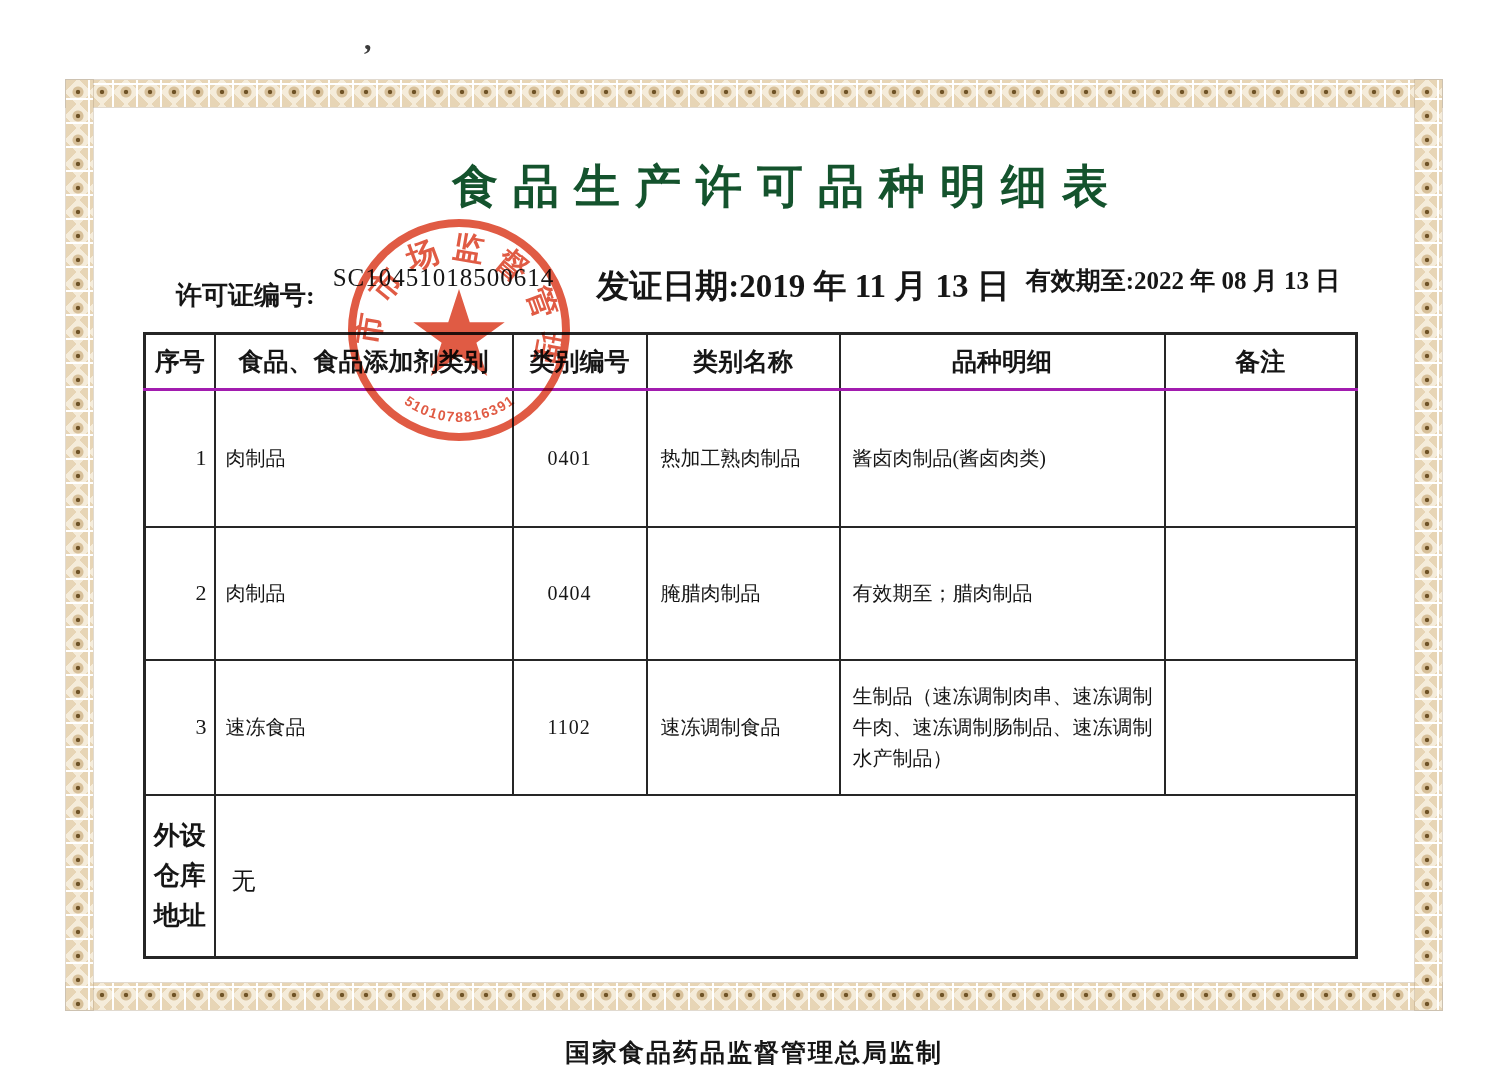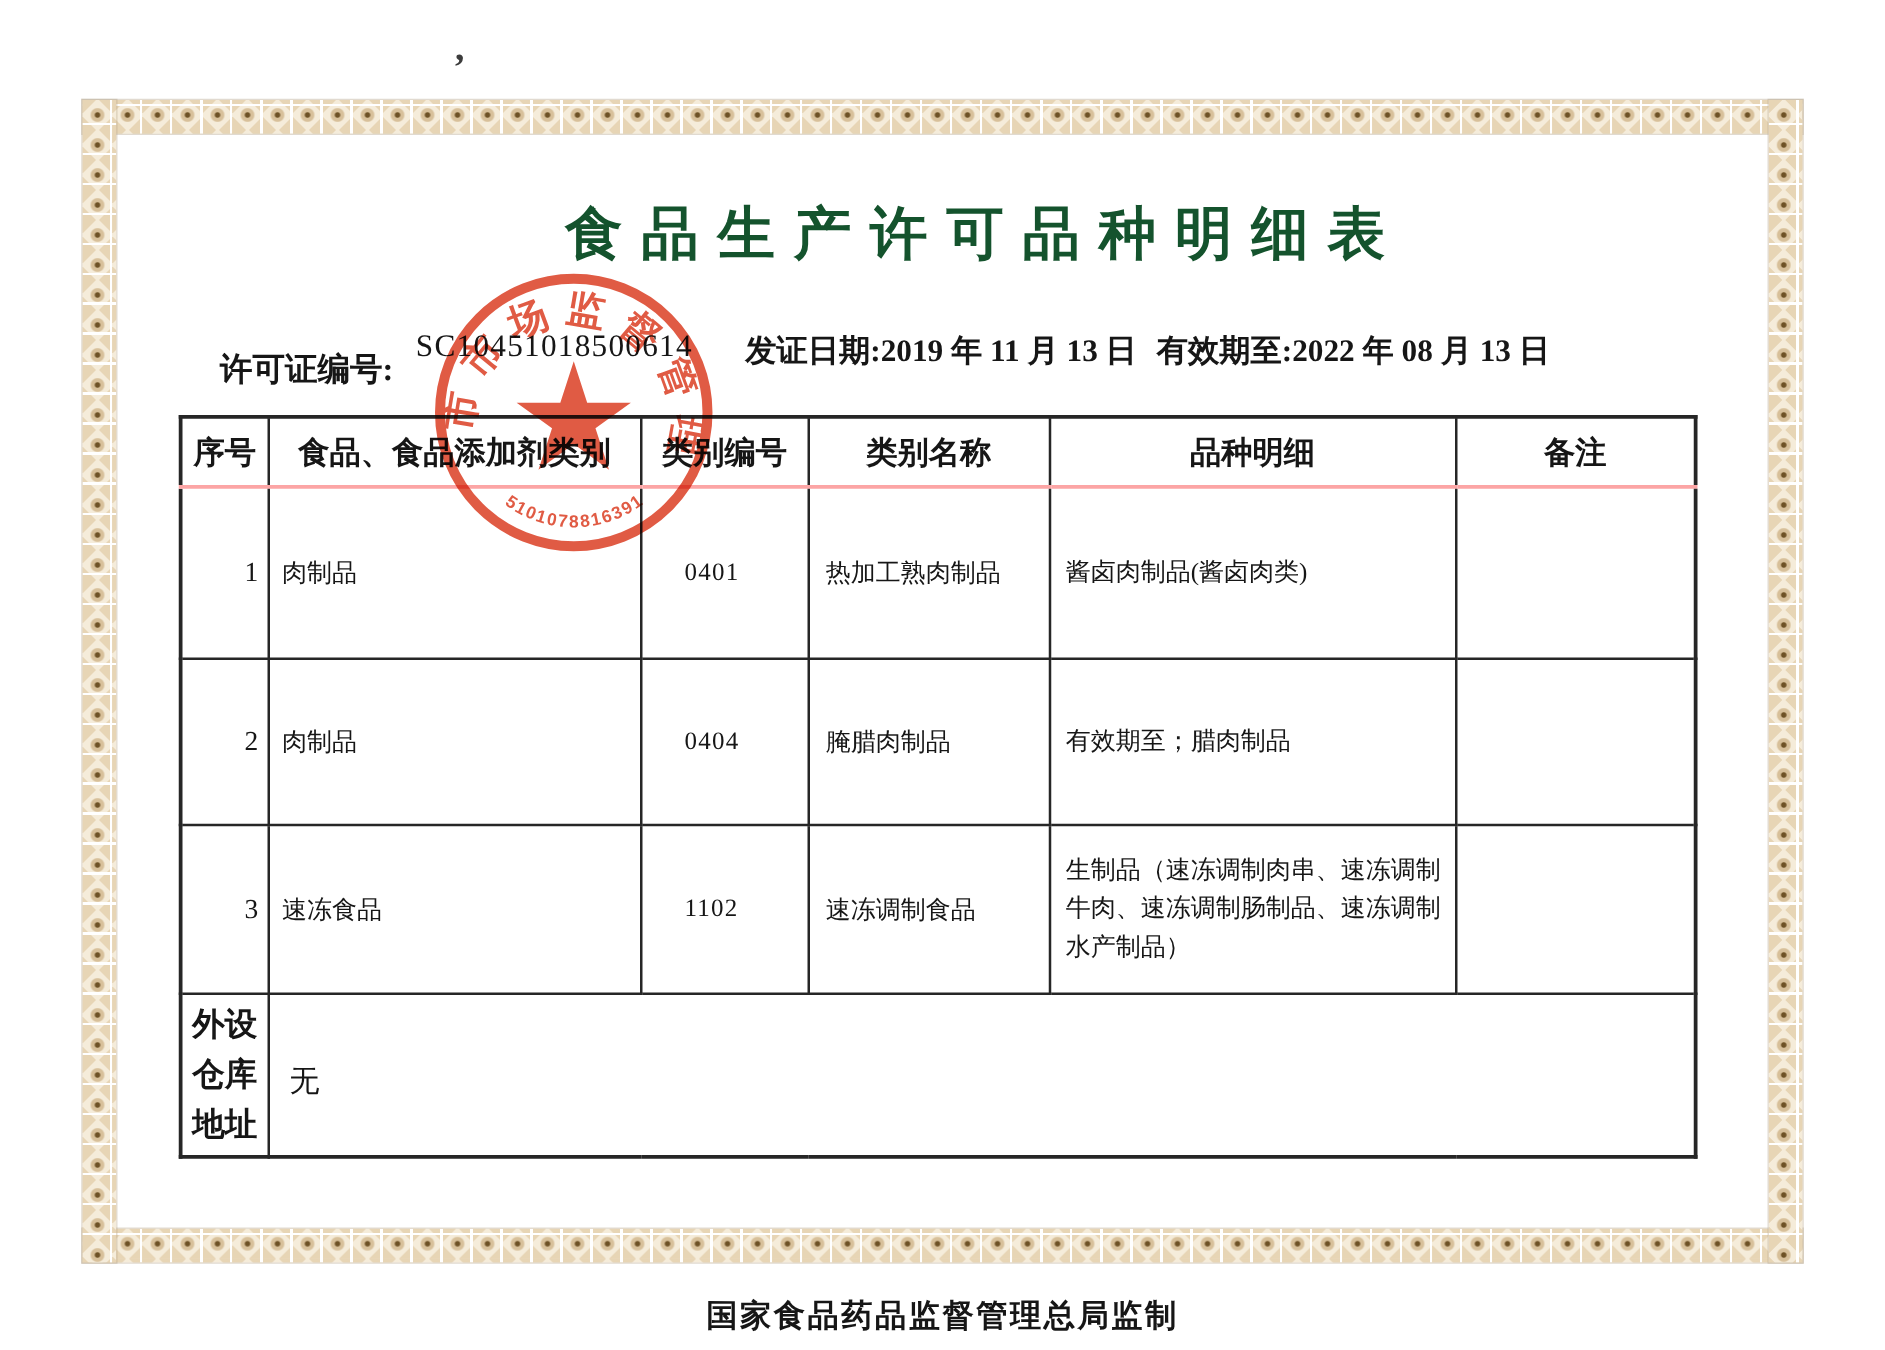--- a/index.html
+++ b/index.html
@@ -34,49 +34,49 @@
   .doc-title {
     position:absolute; left:452px; top:156px;
     font-size:46px; font-weight:bold; letter-spacing:15px;
     color:#14532d; white-space:nowrap;
   }
 
   
   .license { position:absolute; left:176px; top:264px; display:flex; align-items:flex-start; white-space:nowrap;justify-content:flex-end; }
   .license .lbl  { font-weight:bold; font-size:26px; margin-top:14px; }
   .license .num  { font-size:25px; margin-left:18px; letter-spacing:1px; }
-  .license .issue{ font-size:25px; font-weight:bold; margin-left:42px; }
+  .license .issue{ font-size:33px; font-weight:bold; margin-left:42px; }
   .license .valid{ font-size:25px; font-weight:bold; margin-left:16px; }
 
   
   table.lic {
     position:absolute; left:143px; top:332px; width:1212px;
     border-collapse:collapse; table-layout:fixed;
     border:3px solid #262626;
   }
   table.lic th, table.lic td { border:2px solid #262626; vertical-align:middle; }
   col.c-no     { width:70px; }
   col.c-cat    { width:298px; }
   col.c-code   { width:134px; }
   col.c-name   { width:193px; }
   col.c-detail { width:325px; }
   col.c-remark { width:192px; }
   tr.hdr    { height:56px; }
-  tr.hdr th { font-size:25px; font-weight:bold; text-align:center; border-bottom:3px solid #fca5a5; }
+  tr.hdr th { font-size:25px; font-weight:bold; text-align:center; border-bottom:3px solid #a21caf; }
   tr.r1 { height:137px; }
   tr.r2 { height:133px; }
   tr.r3 { height:135px; }
   tr.wh { height:120px; }
   td { font-size:20px; }
   td.no     { text-align:right; padding-right:7px; font-size:22px; }
   td.cat    { padding-left:10px; }
   td.code   { padding-left:34px; letter-spacing:1px; }
   td.name   { padding-left:13px; }
   td.detail { padding:4px 8px 4px 12px; line-height:31px; }
-  th.wlabel { font-size:26px; font-weight:bold; line-height:40px; text-align:center; padding:4px 0; }
+  th.wlabel { font-size:26px; font-weight:bold; line-height:40px; text-align:center; padding:20px 0; }
   td.wvalue { vertical-align:top; padding:10px 0 0 16px; font-size:24px; }
 
   
   .footer {
     position:absolute; left:0; right:0; top:1036px;
     text-align:center; font-size:25px; font-weight:bold; letter-spacing:2px;
   }
 
   
   .seal {

